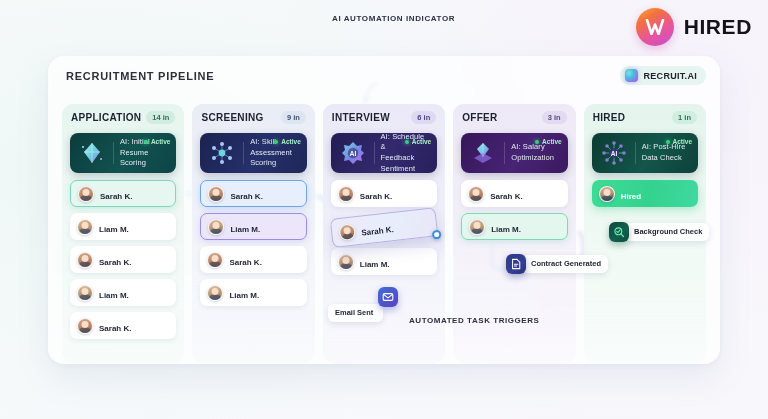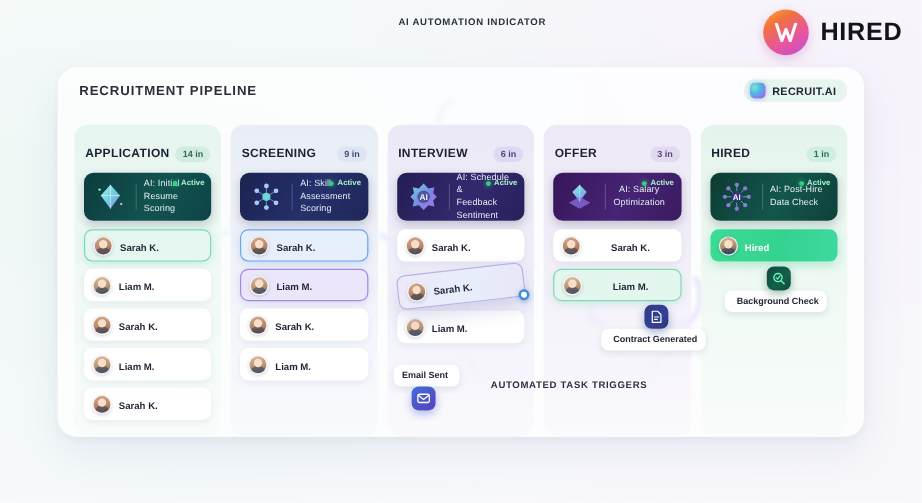--- a/index.html
+++ b/index.html
@@ -71,41 +71,41 @@
   .recruit-txt { font-size: 9px; font-weight: 700; letter-spacing: .3px; color: #20242f; }
 
   
   .board {
     position: absolute; left: 14px; top: 48px; right: 14px; bottom: 0;
     display: flex; gap: 8px;
   }
   .col {
     flex: 1 1 0; position: relative;
     border-radius: 11px 11px 13px 13px;
-    padding: 12px 8px;
+    padding: 1px 8px;
     overflow: hidden;
   }
   .col-hd {
     display: flex; align-items: center; justify-content: space-between;
     height: 24px; margin: 0 -8px; padding: 0 9px;
   }
   .col-name { font-size: 10px; font-weight: 700; letter-spacing: .3px; color: #1d2030; }
   .col-count {
     font-size: 7.5px; font-weight: 600; color: #4a5166;
     border-radius: 7px; padding: 2px 6px;
   }
 
   
   .c-application { background: linear-gradient(180deg, #e6f5ef 0%, #eef8f4 34%, rgba(240,249,246,.35) 100%); }
   .c-application .col-count { background: #d2ece1; color: #2f6d57; }
   .c-screening   { background: linear-gradient(180deg, #e9edf6 0%, #eef1f8 34%, rgba(243,245,251,.35) 100%); }
   .c-screening .col-count { background: #dde4f2; color: #3f4e74; }
   .c-interview   { background: linear-gradient(180deg, #ebe9f7 0%, #eeedf8 34%, rgba(244,243,251,.35) 100%); }
   .c-interview .col-count { background: #ddd9f3; color: #4d4382; }
-  .c-offer       { background: linear-gradient(180deg, #eee9f6 0%, #f1edf8 34%, rgba(246,243,251,.35) 100%); text-align: center; }
+  .c-offer       { background: linear-gradient(180deg, #eee9f6 0%, #f1edf8 34%, rgba(246,243,251,.35) 100%); }
   .c-offer .col-count { background: #e2daf0; color: #5b4582; }
   .c-hired       { background: linear-gradient(180deg, #e4f4ec 0%, #ecf8f1 34%, rgba(240,250,245,.35) 100%); }
   .c-hired .col-count { background: #cfeedf; color: #2d6e54; text-align: center; }
 
   
   .ai-card {
     position: relative; height: 40px; margin-top: 4px;
     border-radius: 8px; display: flex; align-items: center;
     padding: 0 7px; overflow: hidden;
     box-shadow: 0 3px 8px rgba(30,40,70,.22);
@@ -196,21 +196,21 @@
     z-index: 5; height: 29px;
   }
   .drag-handle {
     position: absolute; right: -4px; bottom: -4px;
     width: 9px; height: 9px; border-radius: 50%;
     background: #fff; border: 2px solid #3d8ddd;
     box-shadow: 0 1px 4px rgba(40,90,170,.45);
   }
 
   
-  .trigger { position: absolute; display: flex; align-items: center; z-index: 6; flex-direction: column; }
+  .trigger { position: absolute; display: flex; align-items: center; z-index: 6; }
   .trig-ico {
     width: 20px; height: 20px; border-radius: 6px; flex: none;
     display: flex; align-items: center; justify-content: center;
     z-index: 2;
   }
   .ti-mail { background: linear-gradient(140deg,#3f6fd8 0%,#4f52c9 60%,#5a43c0 100%);
              box-shadow: 0 3px 7px rgba(60,80,200,.38); }
   .ti-doc  { background: linear-gradient(140deg,#2c3c86 0%,#353f95 60%,#2b3478 100%);
              box-shadow: 0 3px 7px rgba(40,55,140,.38); }
   .ti-bg   { background: linear-gradient(140deg,#0e4a3e 0%, #13604c 60%, #0d483c 100%);

